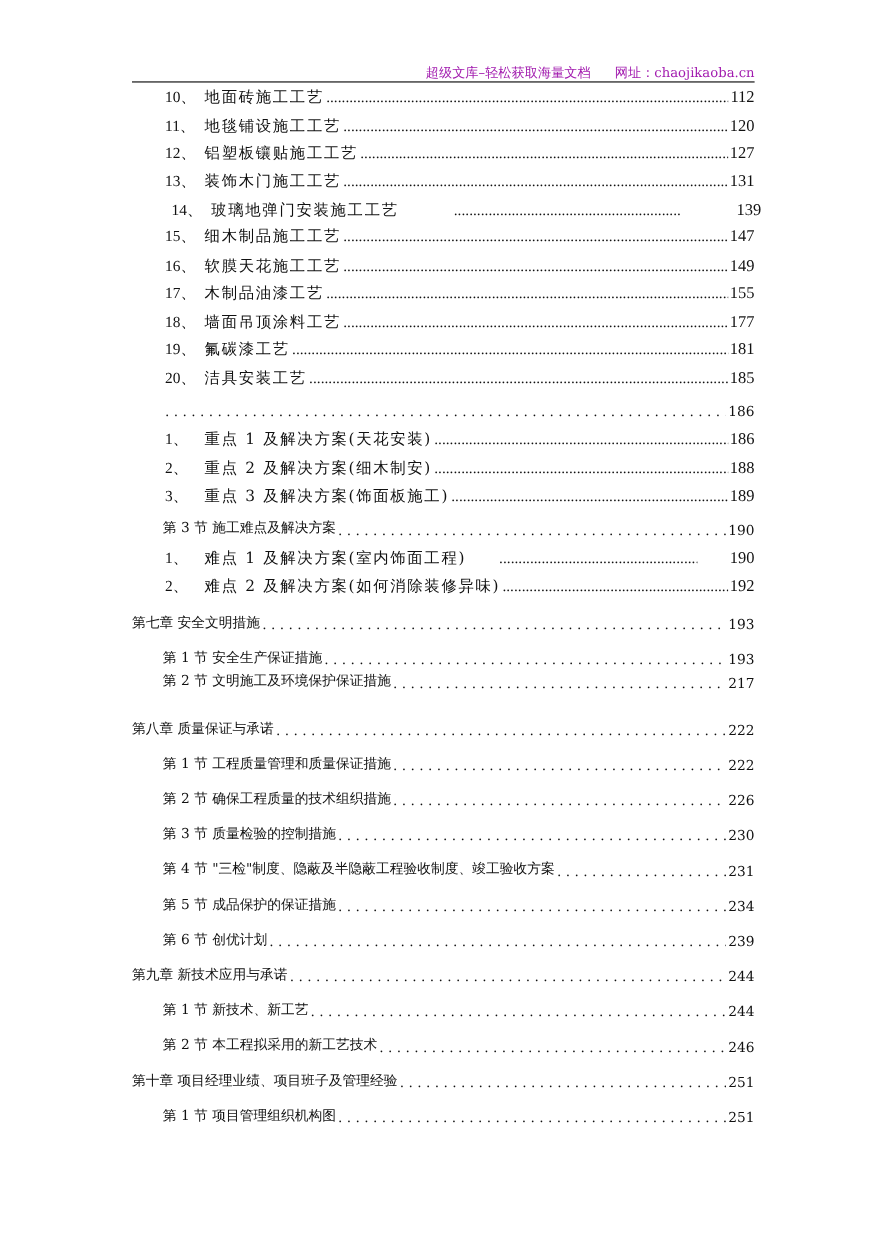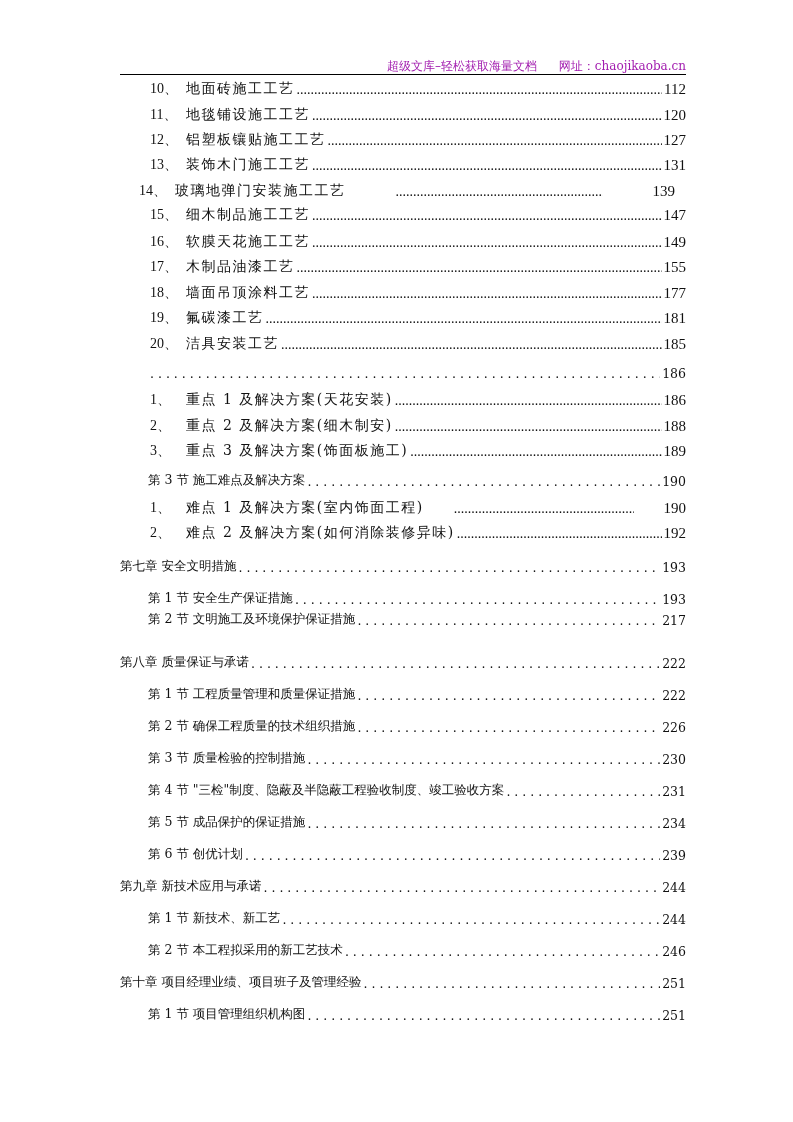--- a/index.html
+++ b/index.html
@@ -60,21 +60,21 @@
   <div class="row item" style="left:150px;top:129px;width:536px;">
       <span class="label"><span class="num">12、</span><span>铝塑板镶贴施工工艺</span></span>
       <span class="leader"></span>
       <span class="page">127</span>
     </div>
   <div class="row item" style="left:150px;top:154px;width:536px;">
       <span class="label"><span class="num">13、</span><span>装饰木门施工工艺</span></span>
       <span class="leader"></span>
       <span class="page">131</span>
     </div>
-  <div class="row item" style="left:139px;top:180px;width:536px;gap:48px;">
+  <div class="row item" style="left:156px;top:180px;width:536px;gap:48px;">
       <span class="label"><span class="num">14、</span><span>玻璃地弹门安装施工工艺</span></span>
       <span class="leader"></span>
       <span class="page">139</span>
     </div>
   <div class="row item" style="left:150px;top:205px;width:536px;align-items:center;">
       <span class="label"><span class="num">15、</span><span>细木制品施工工艺</span></span>
       <span class="leader"></span>
       <span class="page">147</span>
     </div>
   <div class="row item" style="left:150px;top:231px;width:536px;">

